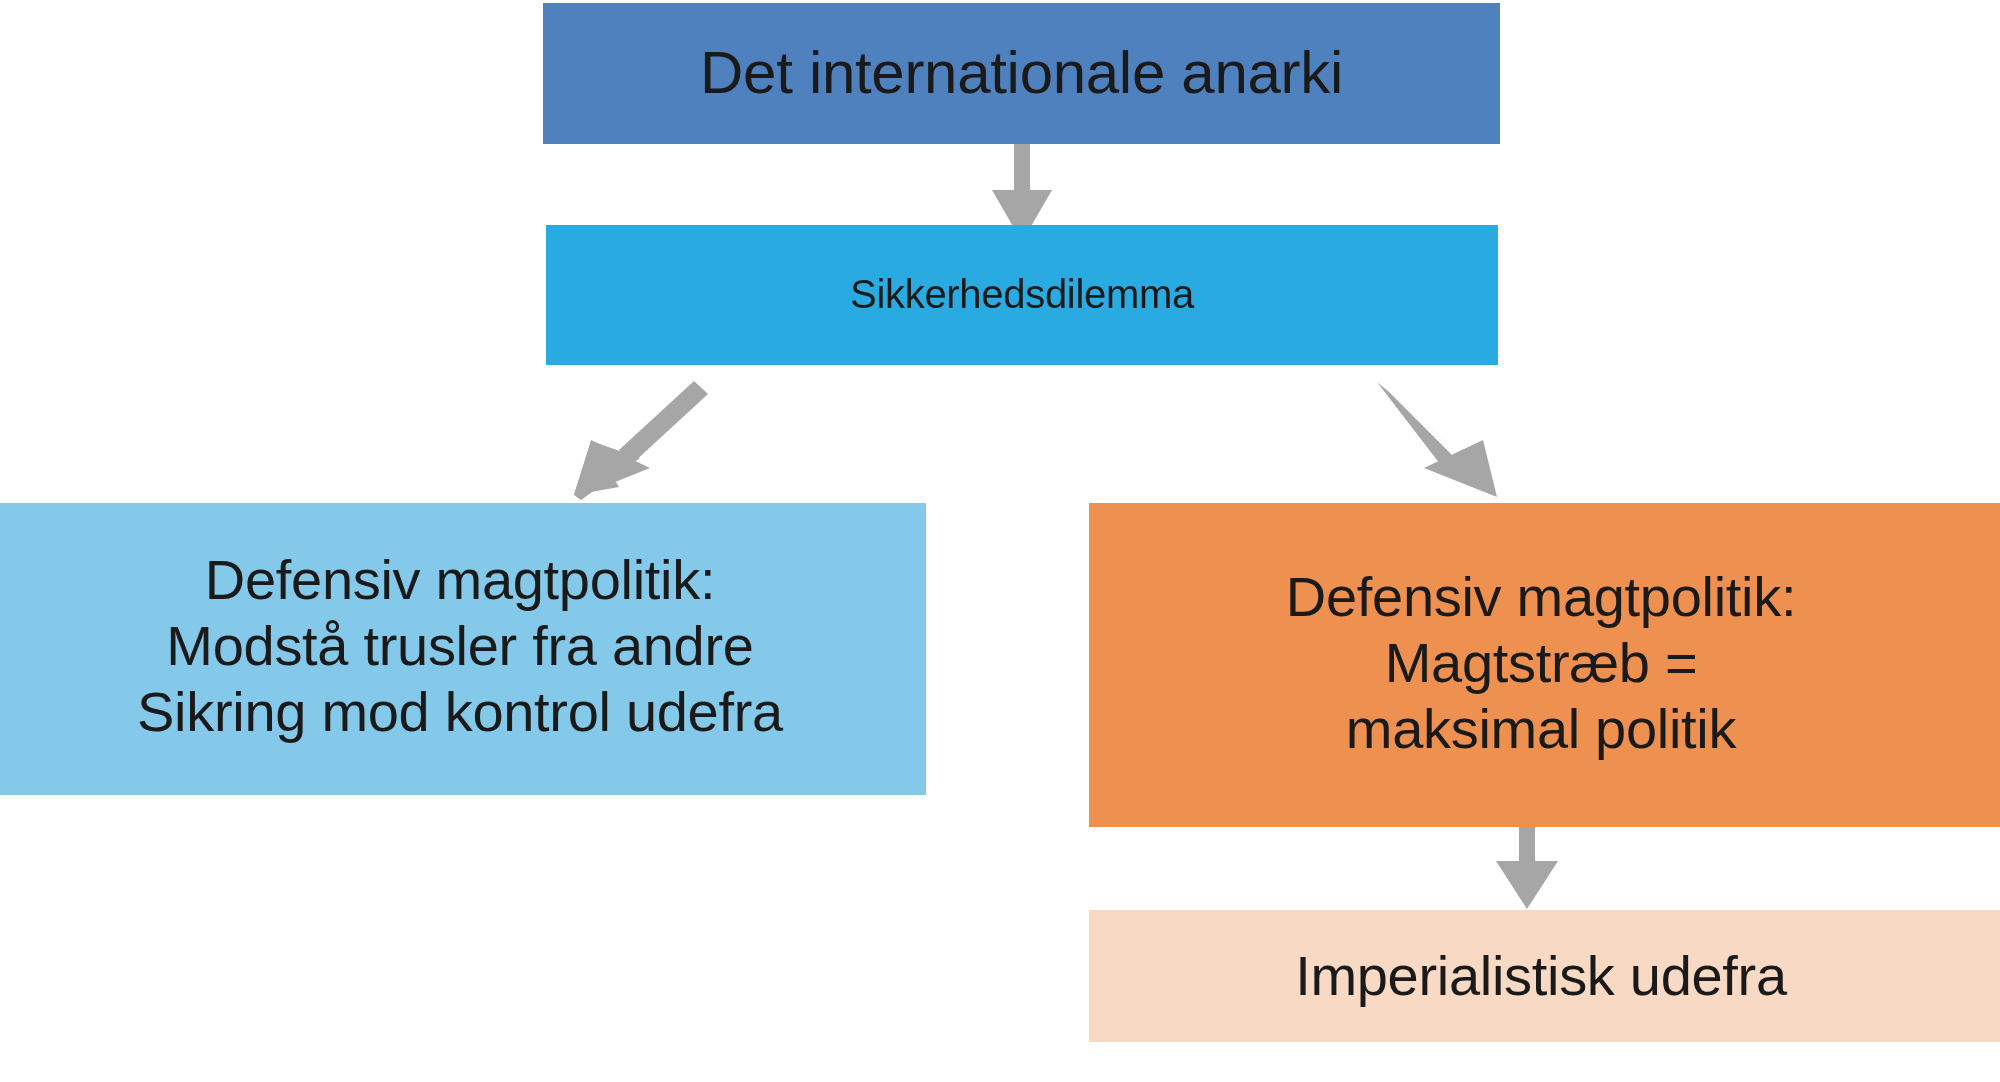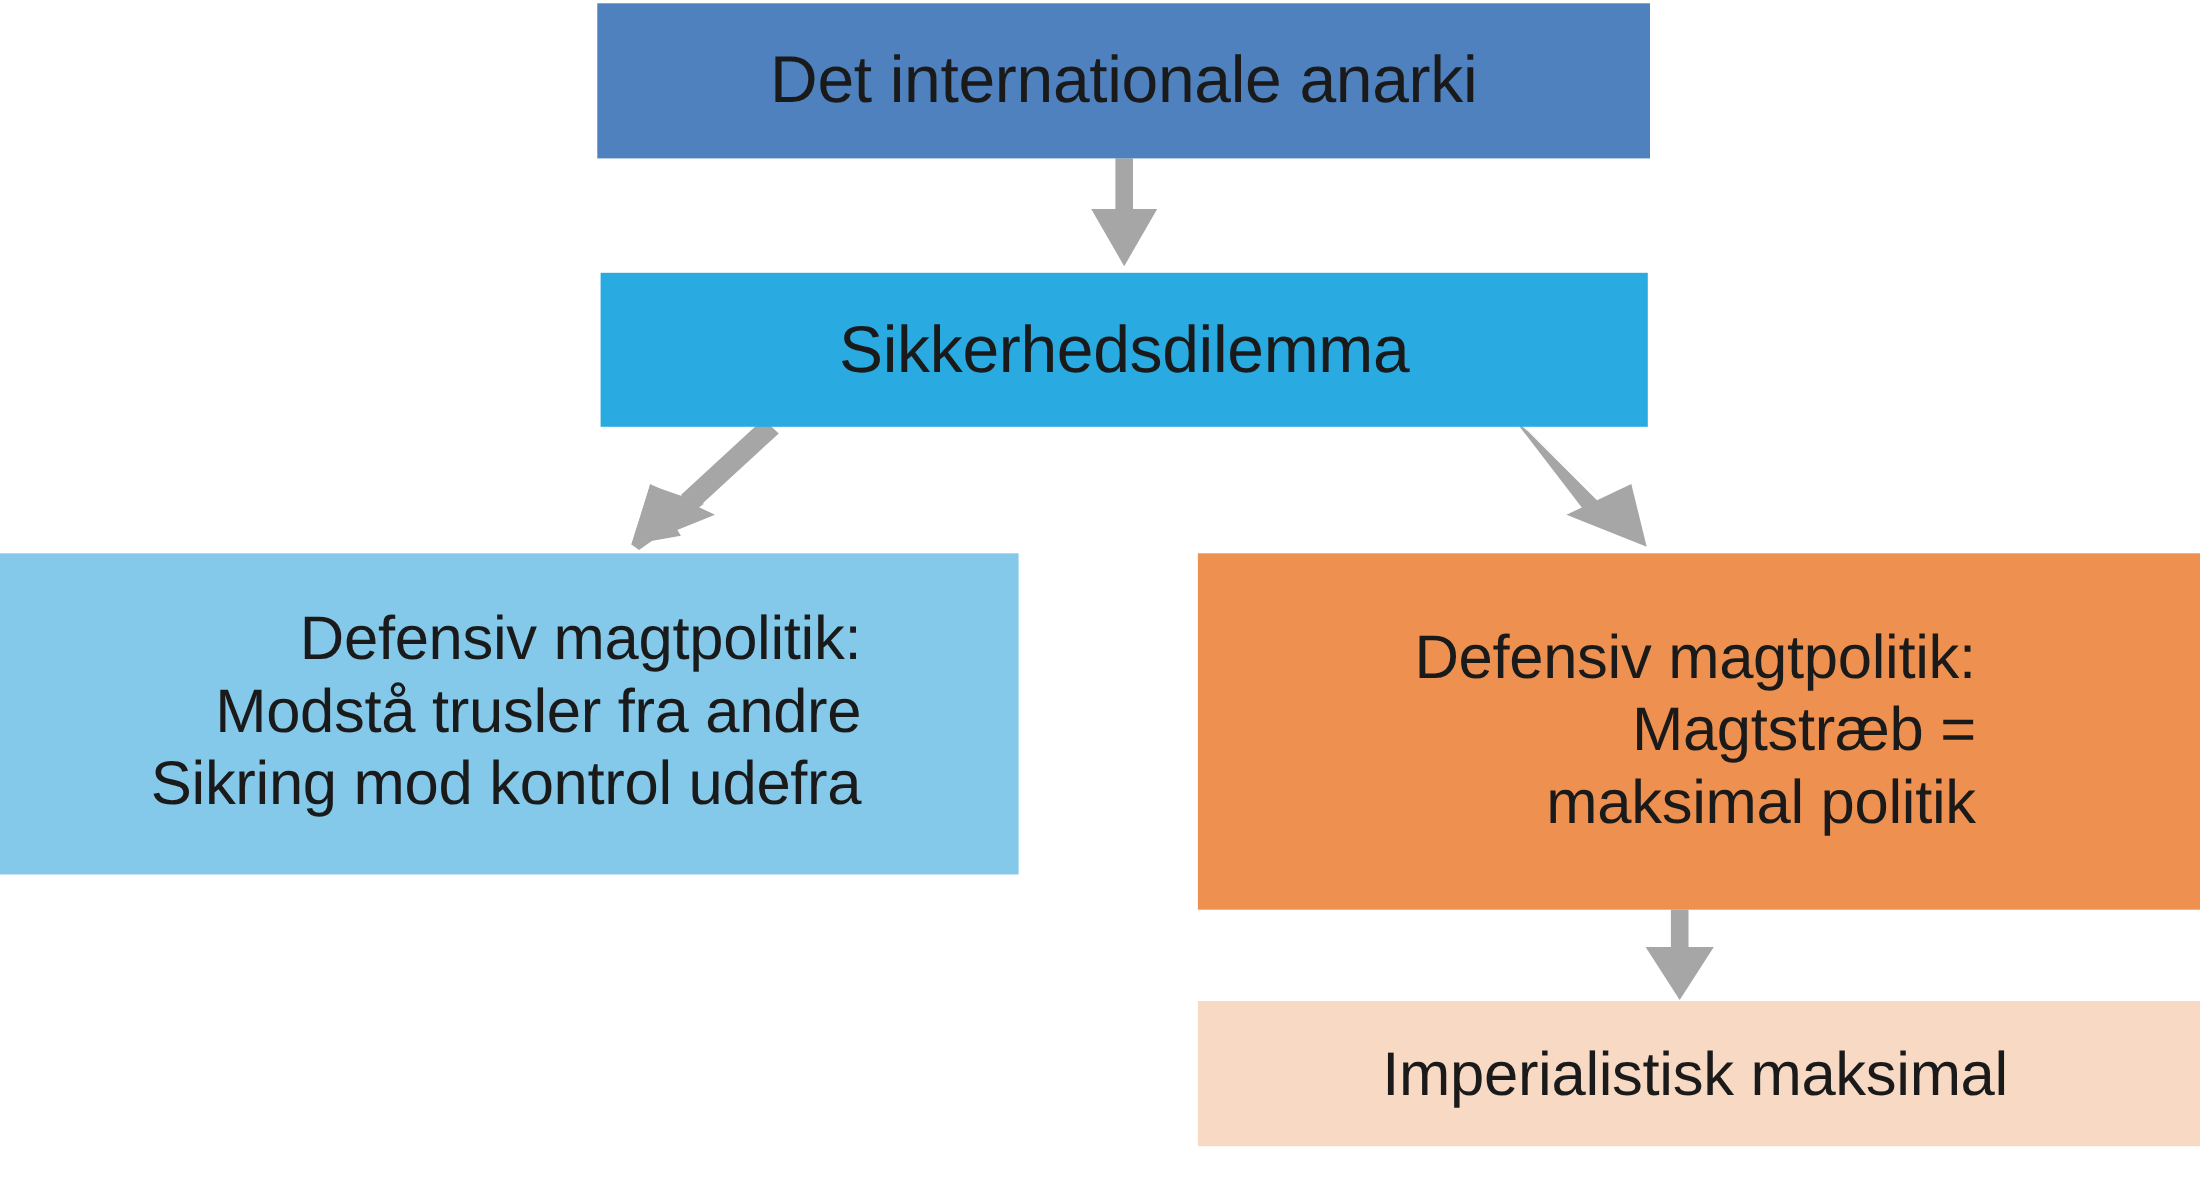--- a/index.html
+++ b/index.html
@@ -17,45 +17,45 @@
     position: relative;
     width: 2000px;
     height: 1082px;
     background: #ffffff;
   }
   .node {
     position: absolute;
     display: flex;
     align-items: center;
     justify-content: center;
-    text-align: right;
+    text-align: center;
     color: #1a1a1a;
     line-height: 1.18;
     box-sizing: border-box;
     font-weight: 400;
     letter-spacing: -0.3px;
     white-space: pre-line;
   }
   
   #node-anarki {
     left: 543px;
     top: 3px;
     width: 957px;
     height: 141px;
     background: #4E81BD;
     font-size: 60px;
   }
   
   #node-sikkerhedsdilemma {
     left: 546px;
-    top: 248px;
+    top: 225px;
     width: 952px;
     height: 140px;
     background: #29ABE2;
-    font-size: 60px;
+    font-size: 40px;
   }
   
   #node-defensiv {
     left: -6px;
     top: 503px;
     width: 932px;
     height: 292px;
     background: #85C9EA;
     font-size: 56px;
     padding-bottom: 6px;
@@ -139,16 +139,16 @@
 Sikring mod kontrol udefra</span>
   </div>
 
   <div class="node" id="node-offensiv" style="background: rgb(238, 145, 80);">
     <span class="node-text">Defensiv magtpolitik:
 Magtstræb =
 maksimal politik</span>
   </div>
 
   <div class="node" id="node-imperialistisk" style="background: rgb(247, 217, 196);">
-    <span class="node-text">Imperialistisk maksimal</span>
+    <span class="node-text">Imperialistisk udefra</span>
   </div>
 
 </div>
 
 </body></html>

